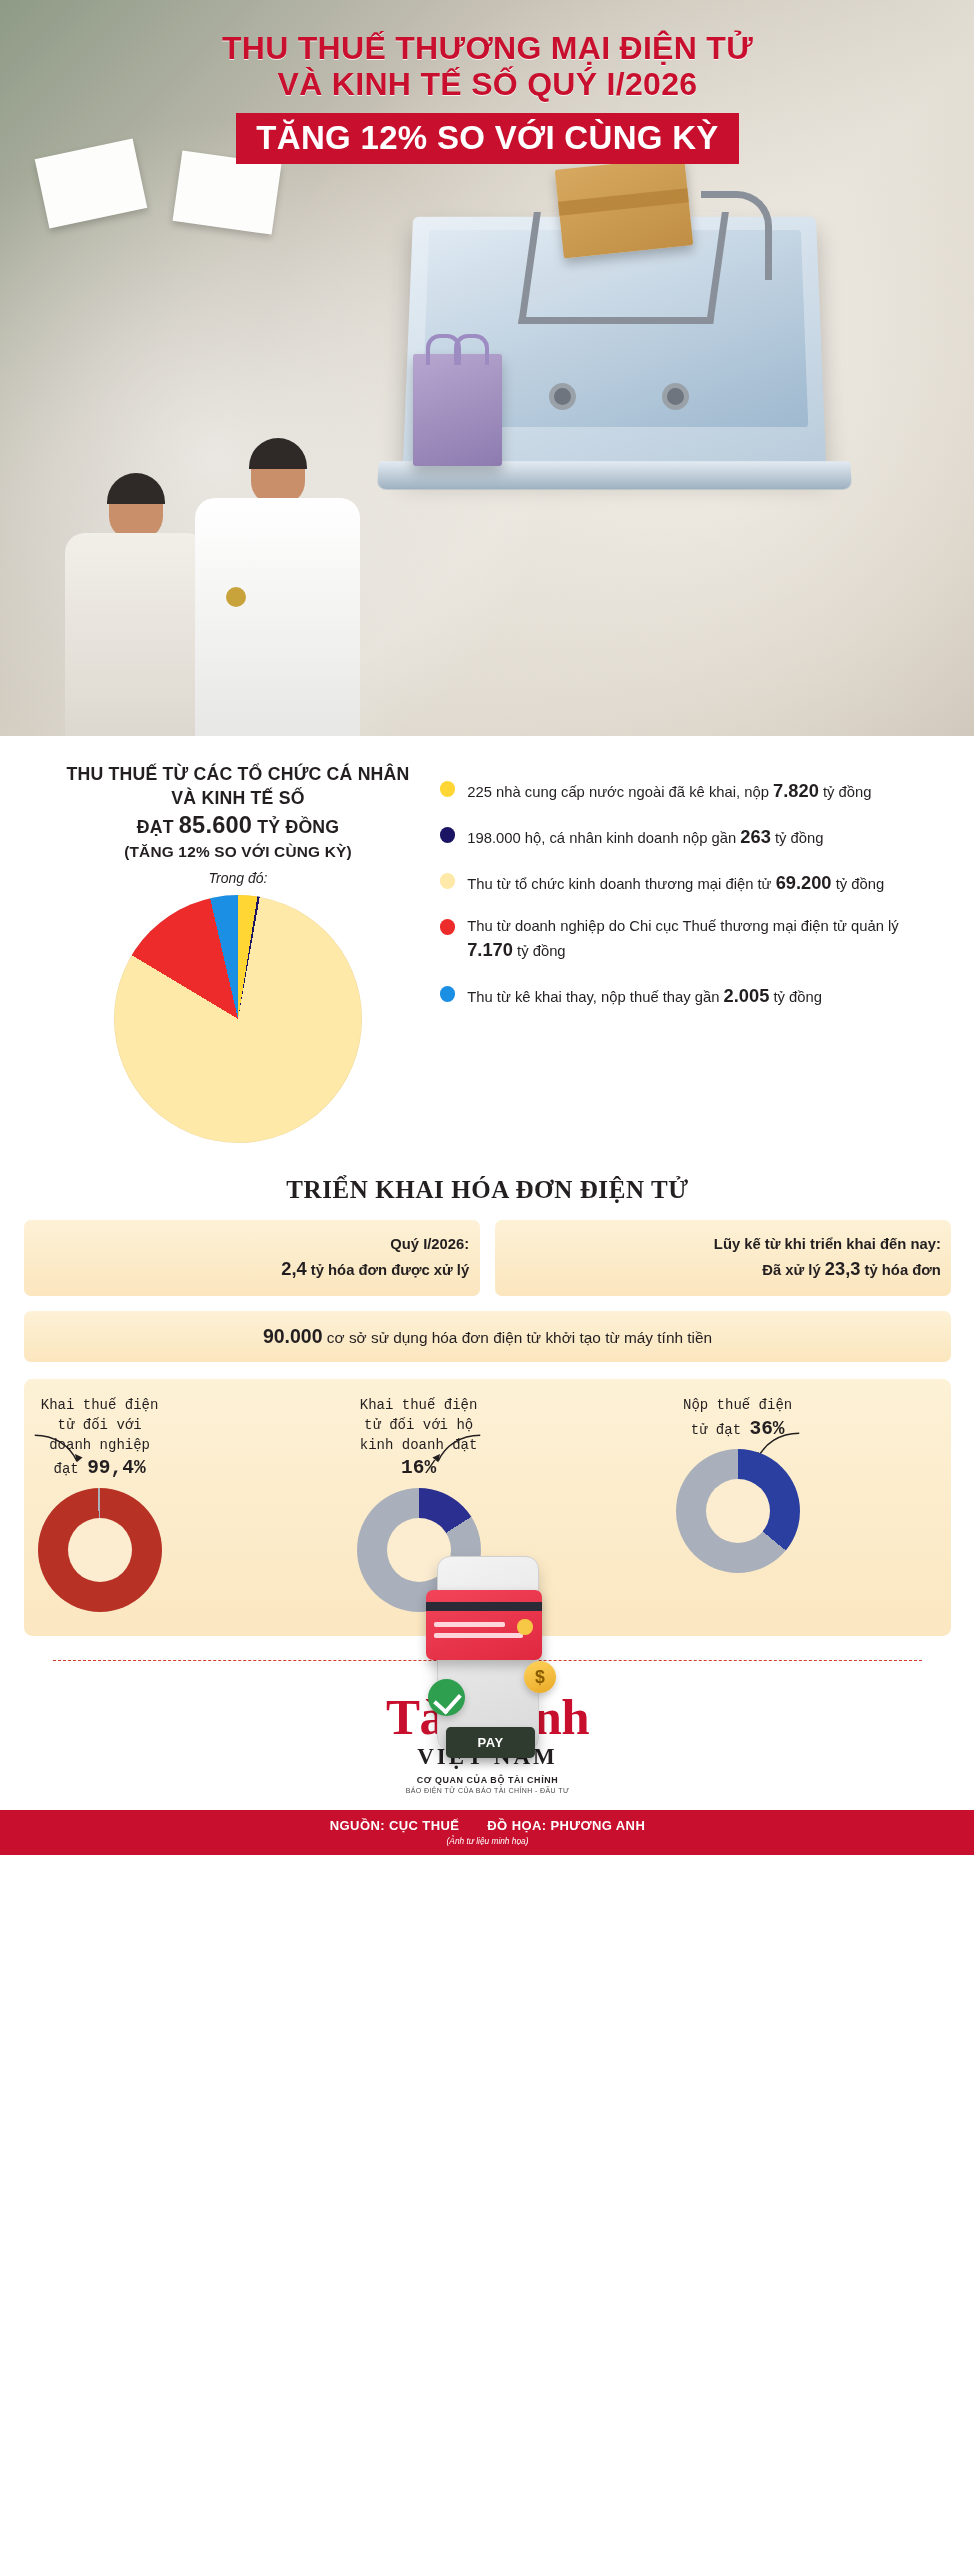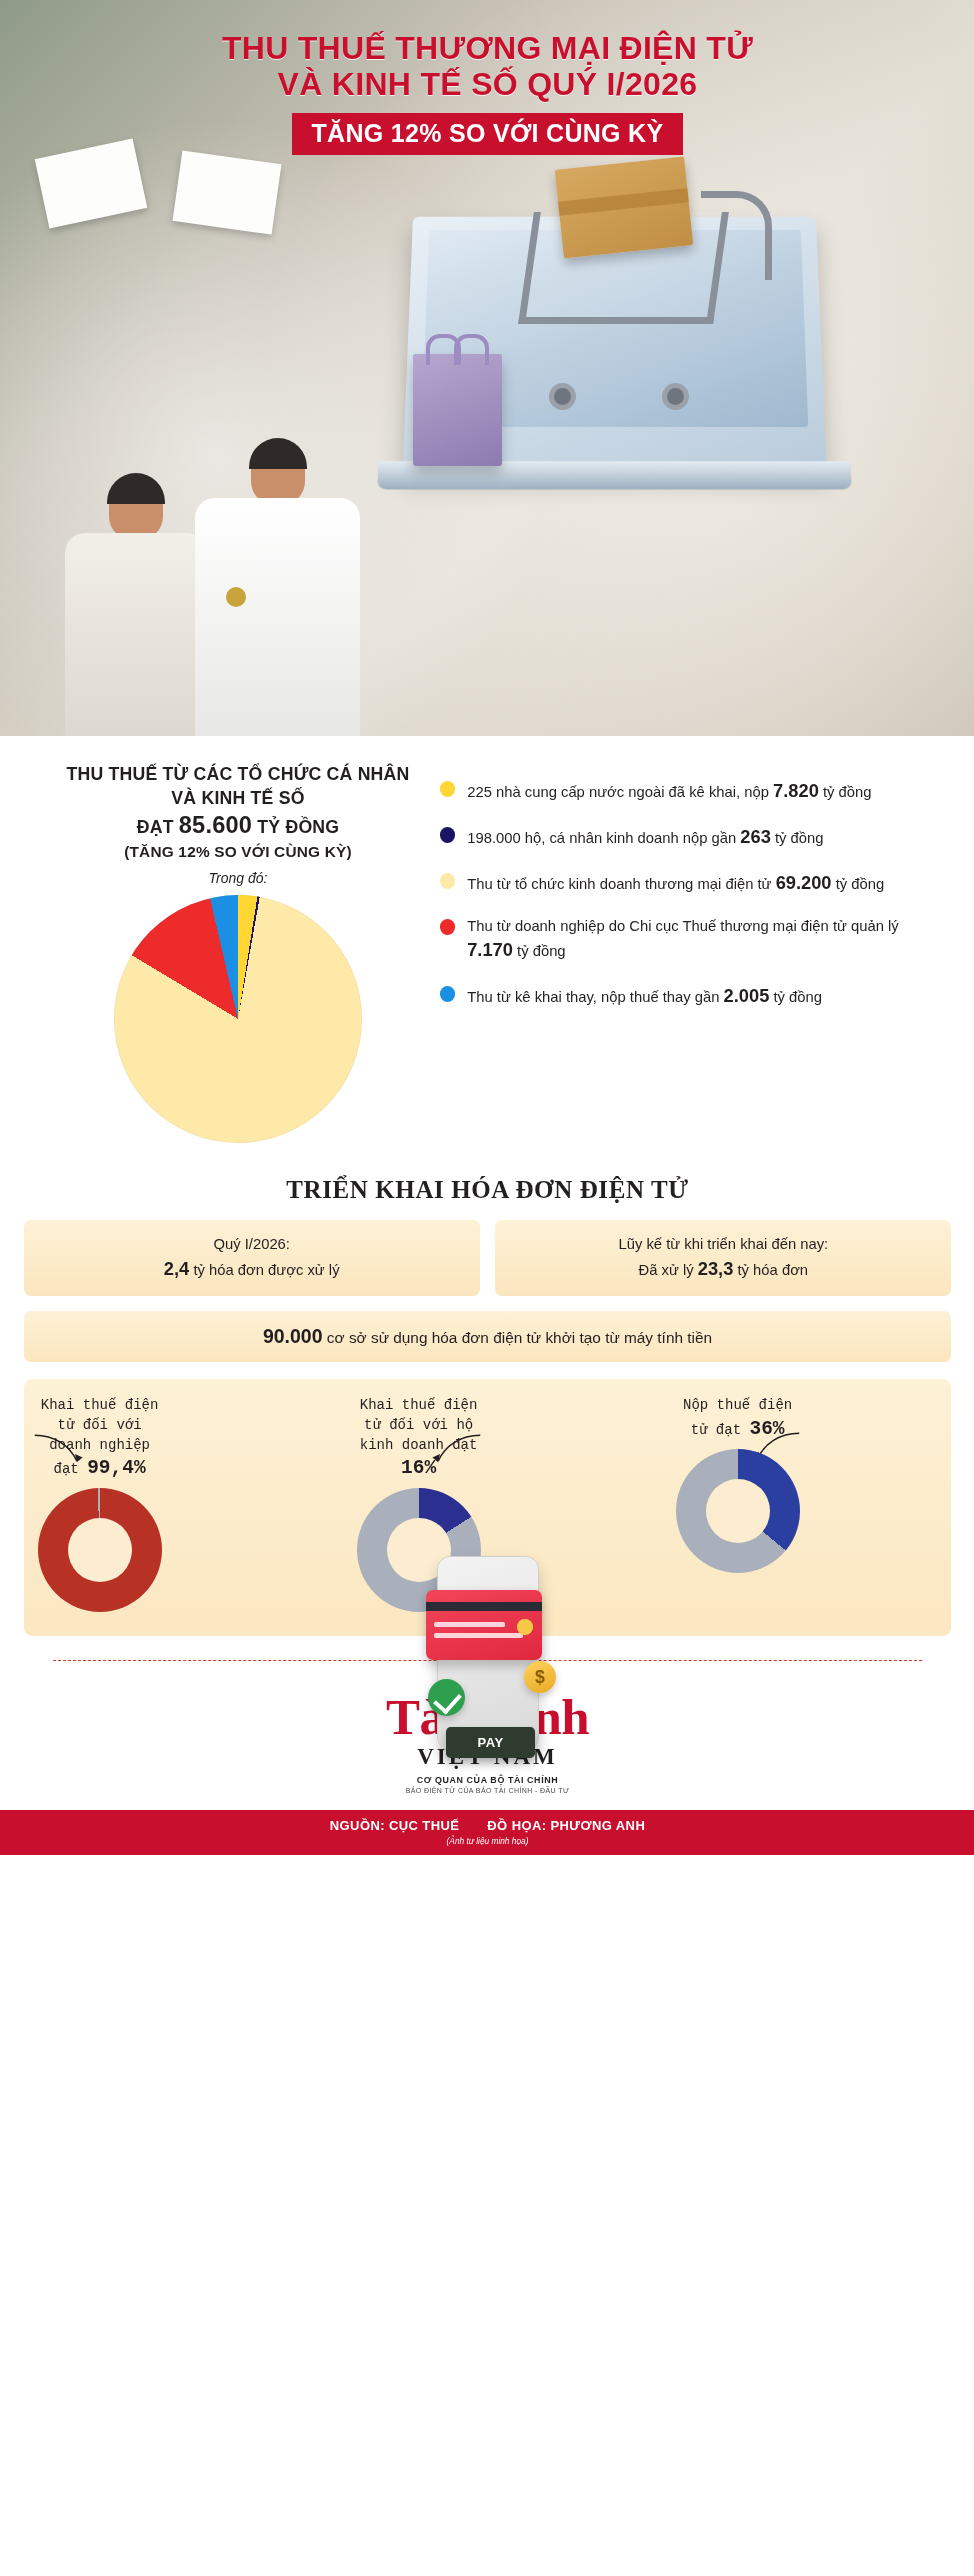--- a/index.html
+++ b/index.html
@@ -50,21 +50,21 @@
     font-weight: 700;
     color: #c8102e;
     text-transform: uppercase;
     text-shadow: 0 1.2px 0 rgba(255,255,255,.75);
   }
   .header-sub {
     display: inline-block;
     margin-top: 10.6px;
     background: #c8102e;
     color: #ffffff;
-    font-size: 25px;
+    font-size: 33px;
     font-weight: 700;
     letter-spacing: 0.3px;
     padding: 5.3px 20px 7px 20px;
     text-transform: uppercase;
   }
 
   
   .illus { position: absolute; inset: 0; z-index: 2; }
   .laptop {
     position: absolute; left: 408px; top: 213px; width: 413px; height: 254px;
@@ -199,24 +199,25 @@
     text-transform: uppercase;
     letter-spacing: 0.6px;
     margin-bottom: 15.4px;
     color:#231f20;
   }
   .inv-row { display:flex; gap: 15.4px; }
   .inv-card {
     flex:1;
     background: linear-gradient(180deg,#fdf1d6 0%, #fbe6be 100%);
     border-radius: 7px;
-    text-align:center;
+    text-align:right;
     padding: 13px 10.6px 14px 10.6px;
     font-size: 14.8px;
     line-height: 1.5;
+    font-weight: bold;
   }
   .inv-card b { font-size: 18.3px; }
   .inv-wide {
     margin-top: 15px;
     background: linear-gradient(180deg,#fdf1d6 0%, #fbe6be 100%);
     border-radius: 7px;
     text-align:center;
     padding: 14px 10.6px;
     font-size: 15.4px;
   }

